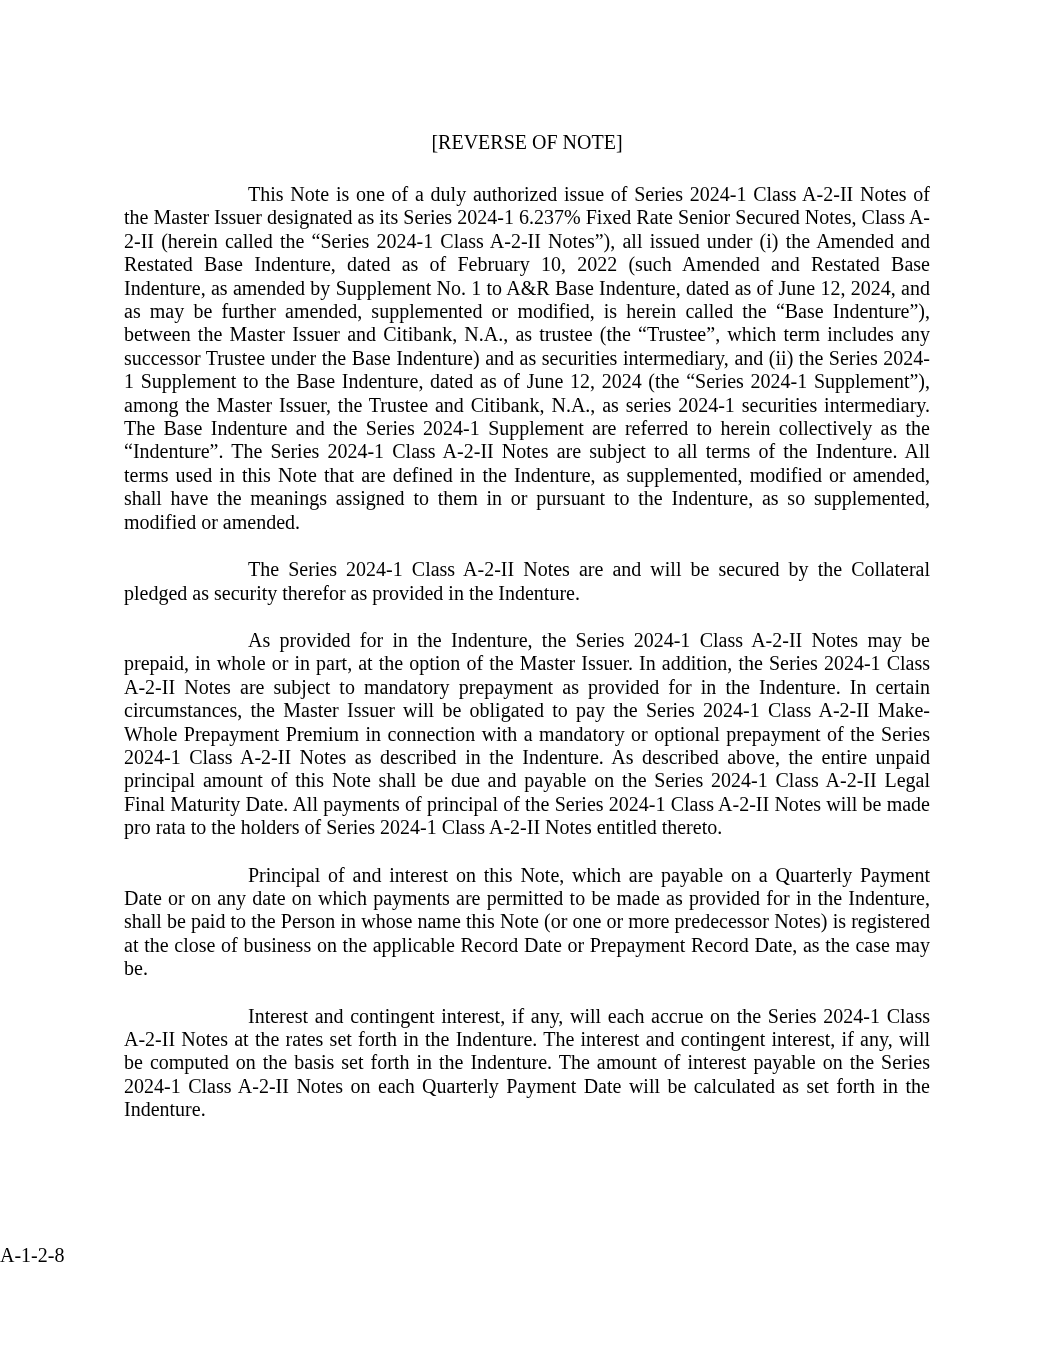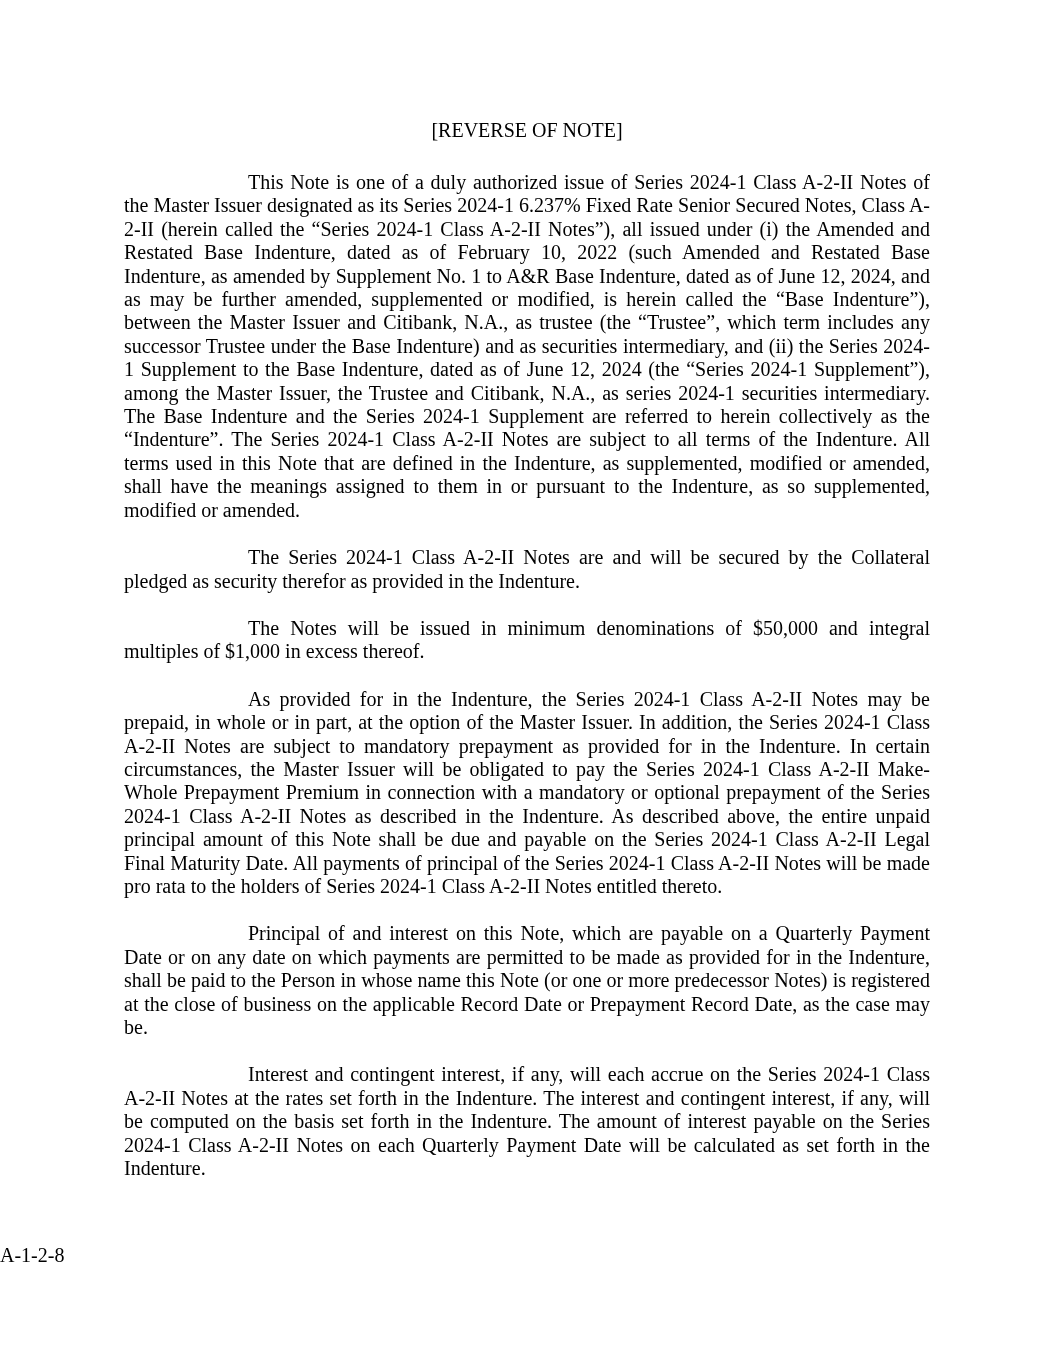--- a/index.html
+++ b/index.html
@@ -19,21 +19,21 @@
   }
   .content {
     position: absolute;
     left: 124px;
     top: 118px;
     width: 806px;
   }
   .title {
     text-align: center;
     line-height: 24px;
-    margin: 0 0 29px 0;
+    margin: 12px 0 29px 0;
   }
   .para {
     margin: 0 0 24px 0;
     text-align: justify;
     text-indent: 124px;
     line-height: 23.4px;
   }
   .u {
   }
   .footer {
@@ -47,20 +47,19 @@
 </style>
 </head>
 <body>
 
 <div class="page">
   <div class="content">
     <div class="title">[REVERSE OF NOTE]</div>
     <div>
         <p class="para"><span>This Note is one of a duly authorized issue of Series 2024-1 Class A-2-II Notes of the Master Issuer designated as its Series 2024-1 6.237% Fixed Rate Senior Secured Notes, Class A-2-II (herein called the “</span><span class="u">Series 2024-1 Class A-2-II Notes</span><span>”), all issued under (i) the Amended and Restated Base Indenture, dated as of February 10, 2022 (such Amended and Restated Base Indenture, as amended by Supplement No. 1 to A&amp;R Base Indenture, dated as of June 12, 2024, and as may be further amended, supplemented or modified, is herein called the “</span><span class="u">Base Indenture</span><span>”), between the Master Issuer and Citibank, N.A., as trustee (the “</span><span class="u">Trustee</span><span>”, which term includes any successor Trustee under the Base Indenture) and as securities intermediary, and (ii) the Series 2024-1 Supplement to the Base Indenture, dated as of June 12, 2024 (the “</span><span class="u">Series 2024-1 Supplement</span><span>”), among the Master Issuer, the Trustee and Citibank, N.A., as series 2024-1 securities intermediary.  The Base Indenture and the Series 2024-1 Supplement are referred to herein collectively as the “</span><span class="u">Indenture</span><span>”.  The Series 2024-1 Class A-2-II Notes are subject to all terms of the Indenture.  All terms used in this Note that are defined in the Indenture, as supplemented, modified or amended, shall have the meanings assigned to them in or pursuant to the Indenture, as so supplemented, modified or amended.</span></p>
         <p class="para"><span>The Series 2024-1 Class A-2-II Notes are and will be secured by the Collateral pledged as security therefor as provided in the Indenture.</span></p>
-        <p class="para"><span>The Notes will be issued in minimum denominations of $50,000 and integral multiples of $1,000 in excess thereof.</span></p>
         <p class="para"><span>As provided for in the Indenture, the Series 2024-1 Class A-2-II Notes may be prepaid, in whole or in part, at the option of the Master Issuer.  In addition, the Series 2024-1 Class A-2-II Notes are subject to mandatory prepayment as provided for in the Indenture.  In certain circumstances, the Master Issuer will be obligated to pay the Series 2024-1 Class A-2-II Make-Whole Prepayment Premium in connection with a mandatory or optional prepayment of the Series 2024-1 Class A-2-II Notes as described in the Indenture.  As described above, the entire unpaid principal amount of this Note shall be due and payable on the Series 2024-1 Class A-2-II Legal Final Maturity Date.  All payments of principal of the Series 2024-1 Class A-2-II Notes will be made </span><span class="u">pro</span><span> </span><span class="u">rata</span><span> to the holders of Series 2024-1 Class A-2-II Notes entitled thereto.</span></p>
         <p class="para"><span>Principal of and interest on this Note, which are payable on a Quarterly Payment Date or on any date on which payments are permitted to be made as provided for in the Indenture, shall be paid to the Person in whose name this Note (or one or more predecessor Notes) is registered at the close of business on the applicable Record Date or Prepayment Record Date, as the case may be.</span></p>
         <p class="para"><span>Interest and contingent interest, if any, will each accrue on the Series 2024-1 Class A-2-II Notes at the rates set forth in the Indenture.  The interest and contingent interest, if any, will be computed on the basis set forth in the Indenture.  The amount of interest payable on the Series 2024-1 Class A-2-II Notes on each Quarterly Payment Date will be calculated as set forth in the Indenture.</span></p>
       </div>
   </div>
   <div class="footer">A-1-2-8</div>
 </div>
 
 </body></html>

